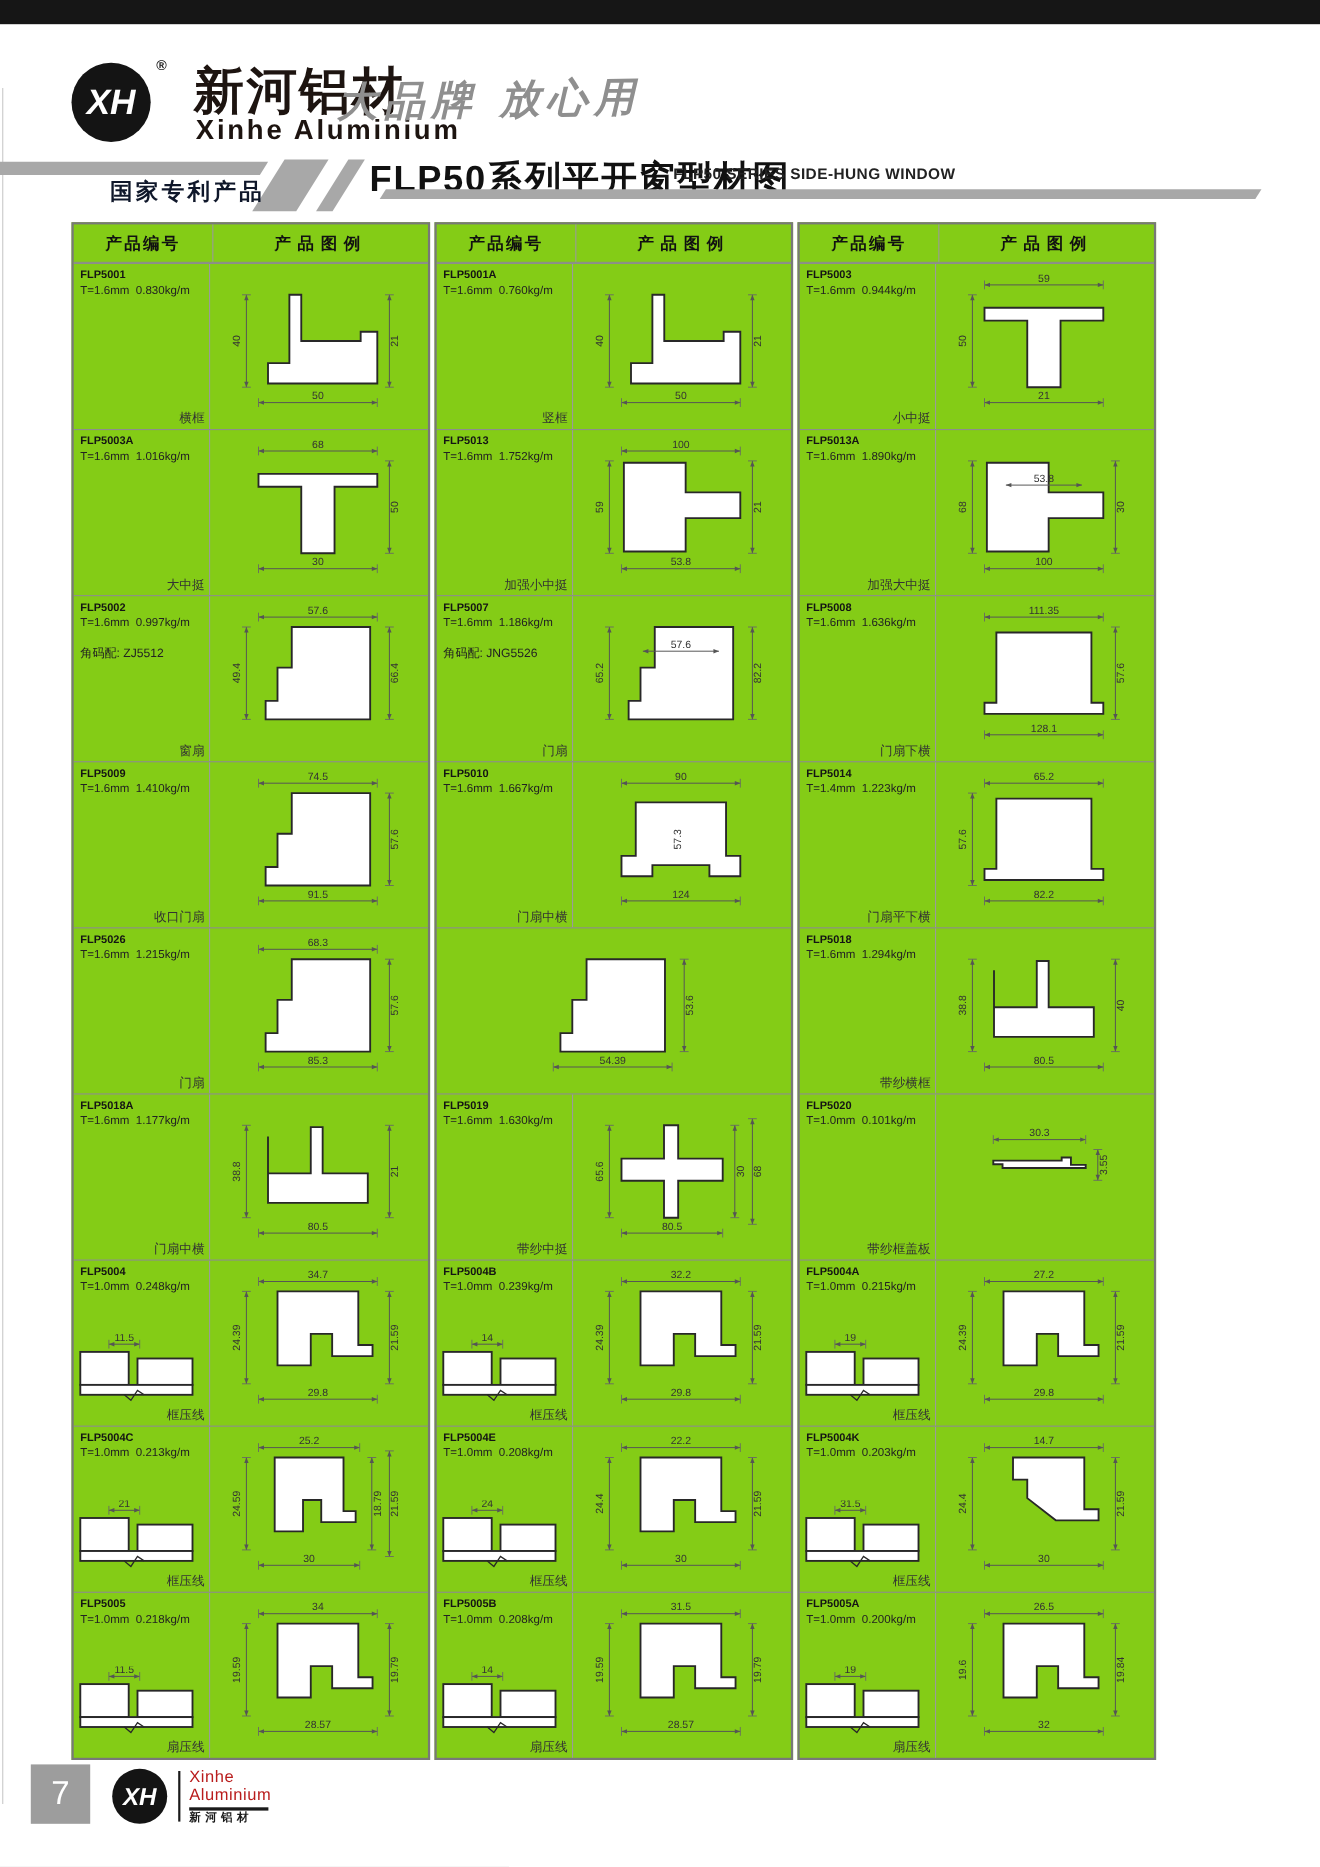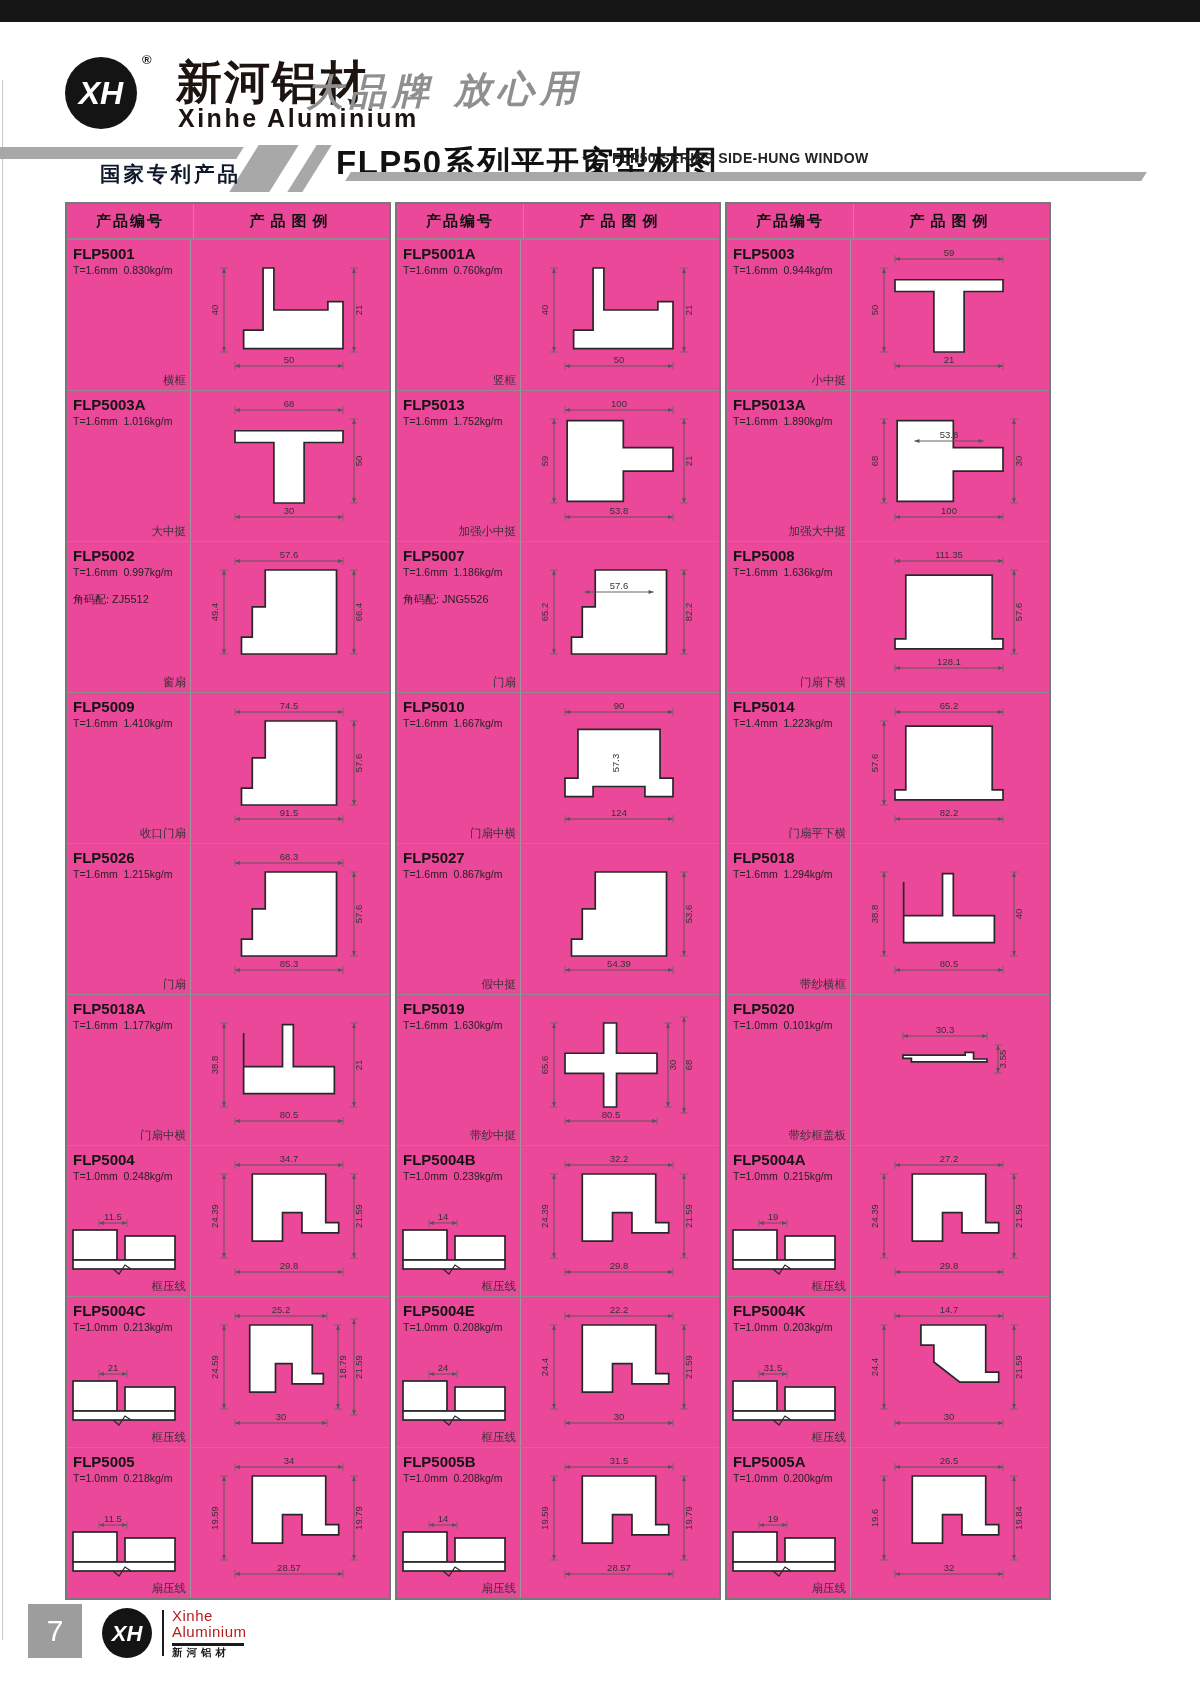--- a/index.html
+++ b/index.html
@@ -20,29 +20,29 @@
   .hbar1{position:absolute;left:-8px;top:147px;width:248px;height:12px;background:#a8a8a8;transform:skewX(-32deg);}
   .hdiagA{position:absolute;left:244px;top:145px;width:40px;height:47px;background:#a8a8a8;transform:skewX(-32deg);}
   .hdiagB{position:absolute;left:302px;top:145px;width:15px;height:47px;background:#a8a8a8;transform:skewX(-32deg);}
   .patent{position:absolute;left:100px;top:160px;font-size:20.5px;font-weight:bold;letter-spacing:3px;color:#0f172a;}
   .title-cn{position:absolute;left:336px;top:141px;font-size:33px;font-weight:bold;letter-spacing:1.5px;color:#111;}
   .title-en{position:absolute;left:612px;top:150px;font-size:14px;font-weight:bold;letter-spacing:.4px;color:#222;}
   .hbar2{position:absolute;left:348px;top:172px;width:796px;height:9px;background:#a8a8a8;transform:skewX(-32deg);}
 
   
   .tables{position:absolute;left:65px;top:202px;width:986px;display:flex;gap:4px;}
-  .ptable{width:326px;border:2px solid #787878;background:#ec4899;box-sizing:border-box;}
+  .ptable{width:326px;border:2px solid #787878;background:#84cc16;box-sizing:border-box;}
   .thead{display:flex;height:34px;border-bottom:1.5px solid #8d8d8d;}
   .th{display:flex;align-items:center;justify-content:center;font-size:15px;font-weight:bold;color:#111;}
   .thcode{width:126px;border-right:1px solid #9a9a9a;letter-spacing:2px;}
   .thillus{flex:1;letter-spacing:6px;}
   .trow{display:flex;height:150px;border-top:1.4px solid #8d8d8d;}
   .trow:first-of-type{border-top:none;}
   .codecell{position:relative;width:126px;border-right:1px solid #9a9a9a;box-sizing:border-box;padding:5px 4px 0 6px;}
-  .pcode{font-size:15px;font-weight:bold;color:#141414;}
+  .pcode{font-size:10px;font-weight:bold;color:#141414;}
   .pspec{font-size:10.5px;margin-top:2px;white-space:pre;color:#222;}
   .pnote{font-size:11px;margin-top:14px;white-space:pre;color:#222;}
   .plabel{position:absolute;right:4px;bottom:2px;font-size:11.5px;color:#333;}
   .sidewrap{position:absolute;left:2px;bottom:14px;}
   .illus{flex:1;display:flex;align-items:center;justify-content:center;}
   .dtext{font-size:9.5px;fill:#333;}
   .dline{stroke:#555;stroke-width:.9;}
   .dext{stroke:#666;stroke-width:.8;}
   .prof{fill:#fff;stroke:#282828;stroke-width:1.7;stroke-linejoin:miter;}
 
@@ -562,25 +562,20 @@
               <polygon points="44,118 49,116 49,120" fill="#555"></polygon>
               <polygon points="152,118 147,116 147,120" fill="#555"></polygon>
               <line x1="44" y1="114" x2="44" y2="122" class="dext"></line>
               <line x1="152" y1="114" x2="152" y2="122" class="dext"></line>
               <text x="98" y="115" text-anchor="middle" class="dtext">124</text>
               <text x="98" y="62" text-anchor="middle" class="dtext" transform="rotate(-90 98 62)">57.3</text>
             </svg>
           </div>
         </div>
         <div class="trow">
-          <div class="codecell">
-            <div class="pcode">FLP5027</div>
-            <div class="pspec">T=1.6mm  0.867kg/m</div>
-            <span class="plabel">假中挺</span>
-          </div>
           <div class="illus">
             <svg width="198" height="134">
               <g transform="translate(44,20) scale(1.08 0.84)">
                 <path d="M28,0 H94 V100 H6 V80 H16 V44 H28 Z" class="prof" vector-effect="non-scaling-stroke"></path>
               </g>
               <line x1="44" y1="118" x2="152" y2="118" class="dline"></line>
               <polygon points="44,118 49,116 49,120" fill="#555"></polygon>
               <polygon points="152,118 147,116 147,120" fill="#555"></polygon>
               <line x1="44" y1="114" x2="44" y2="122" class="dext"></line>
               <line x1="152" y1="114" x2="152" y2="122" class="dext"></line>

